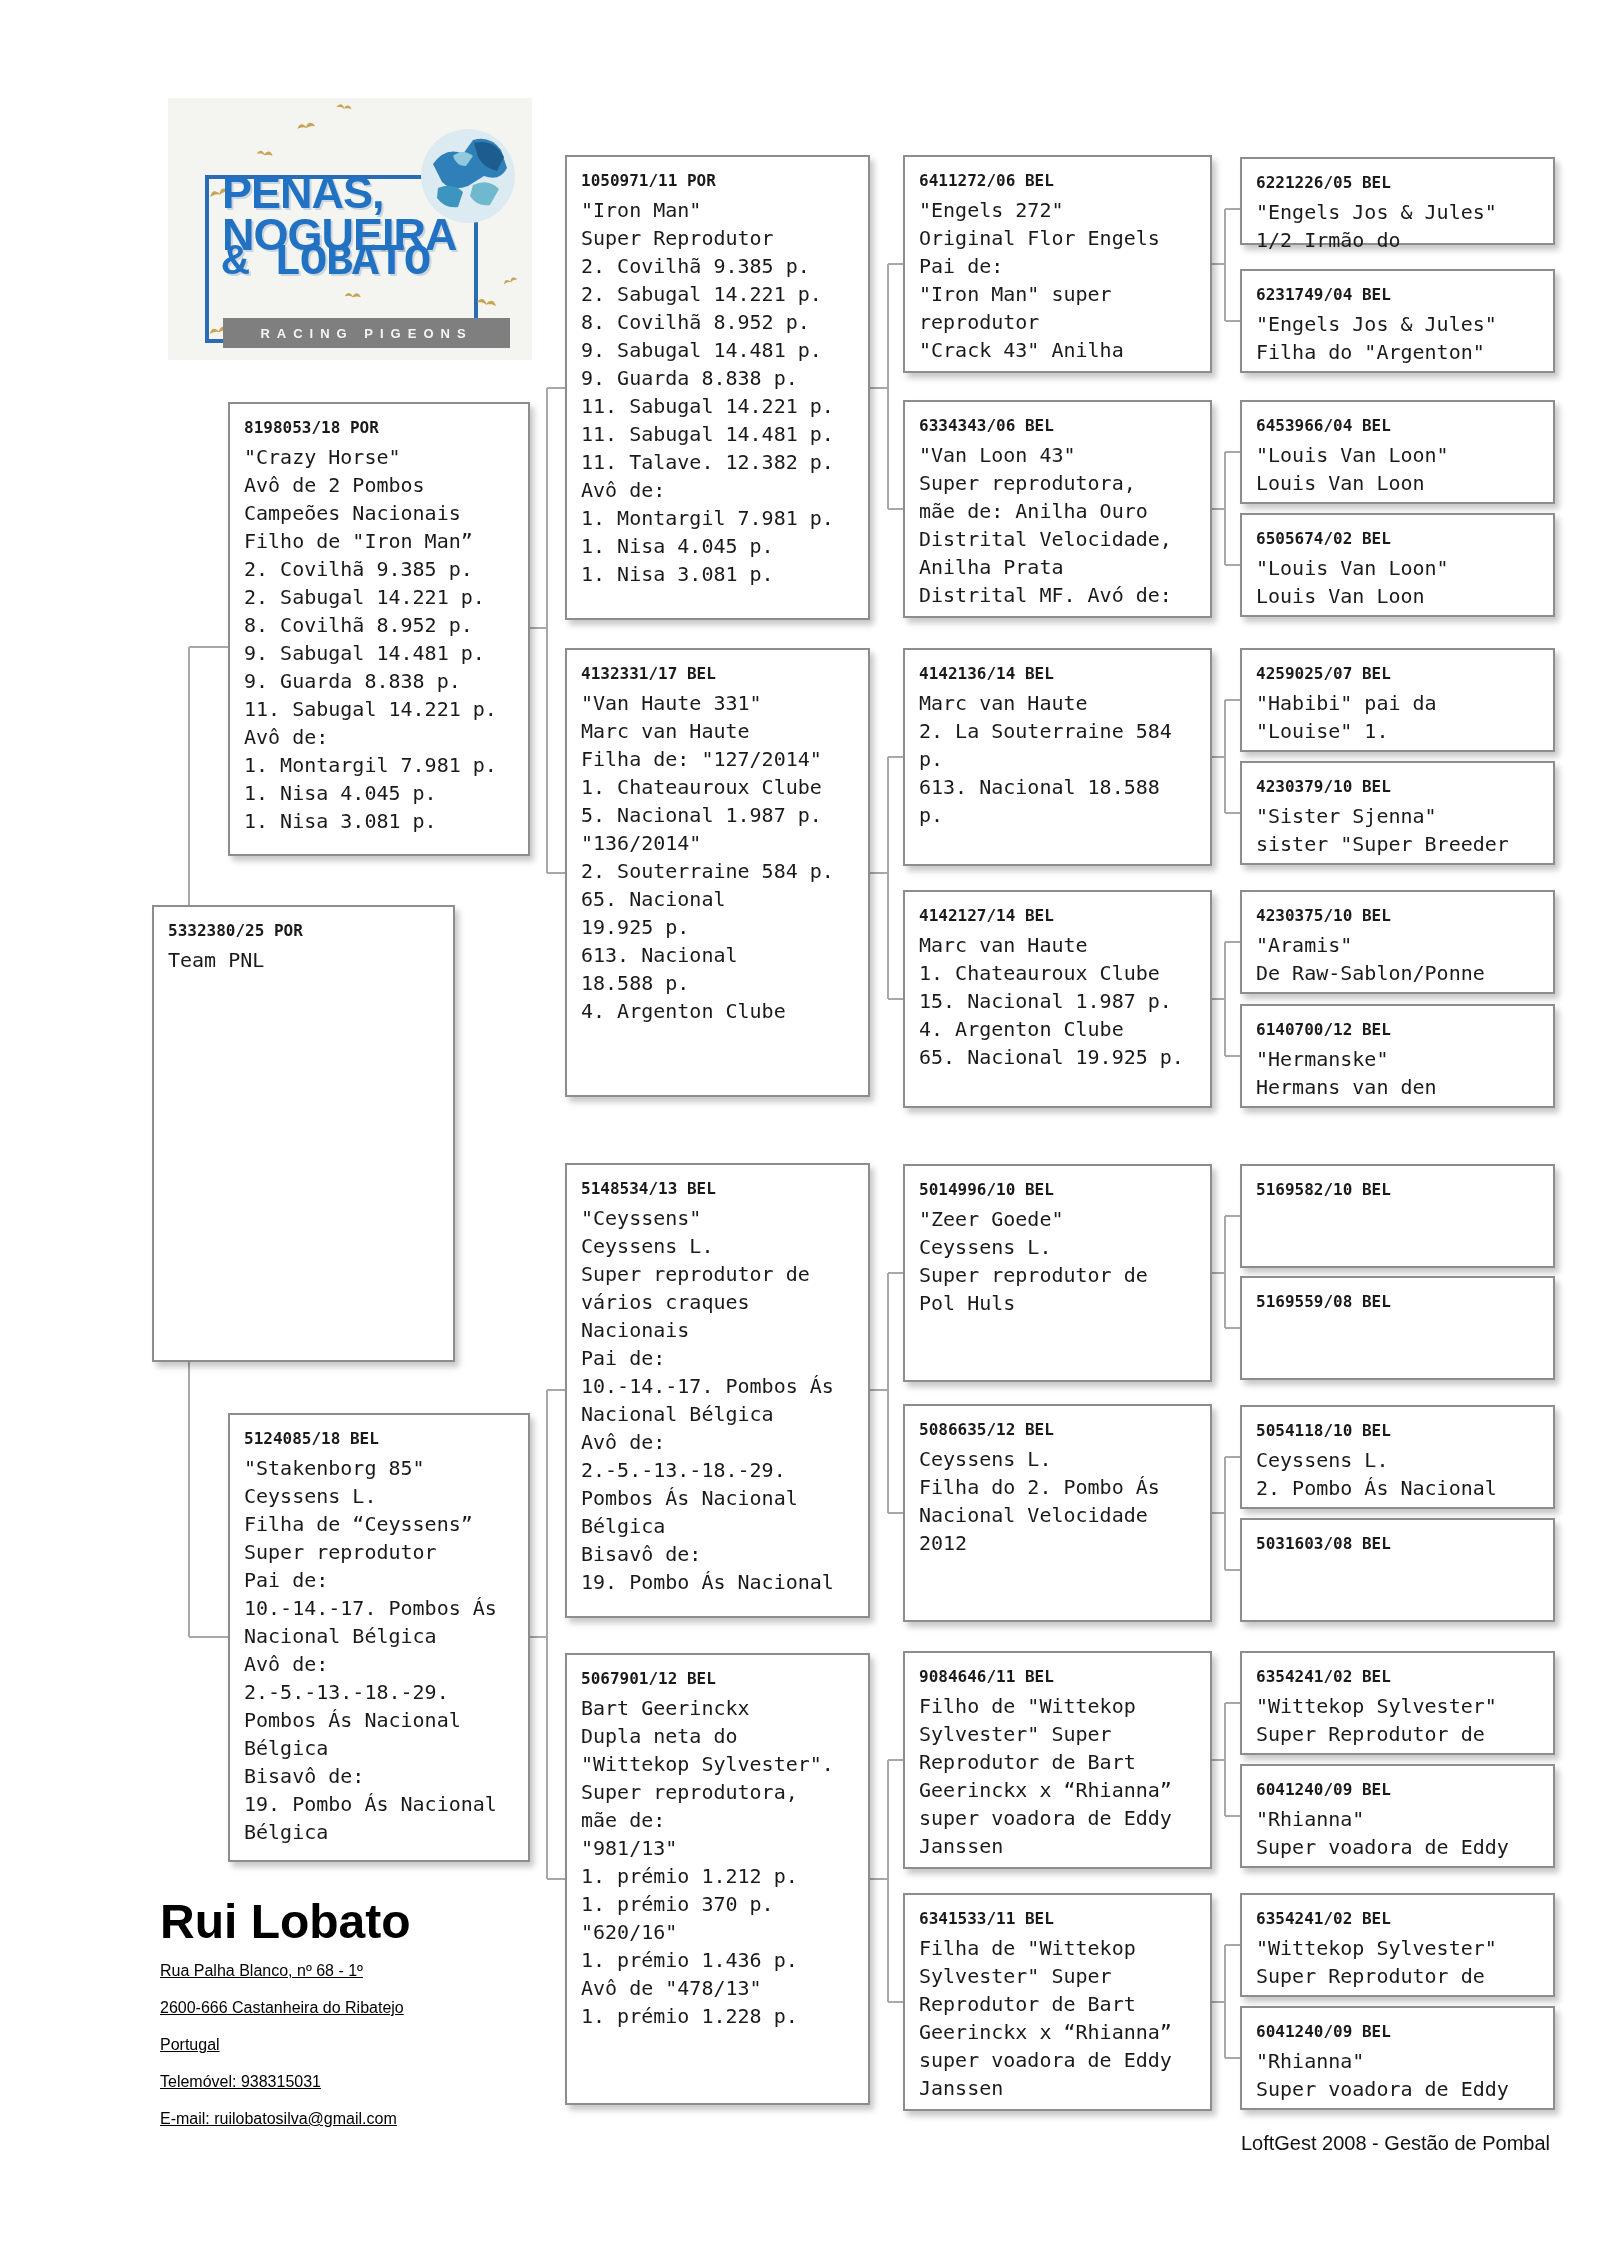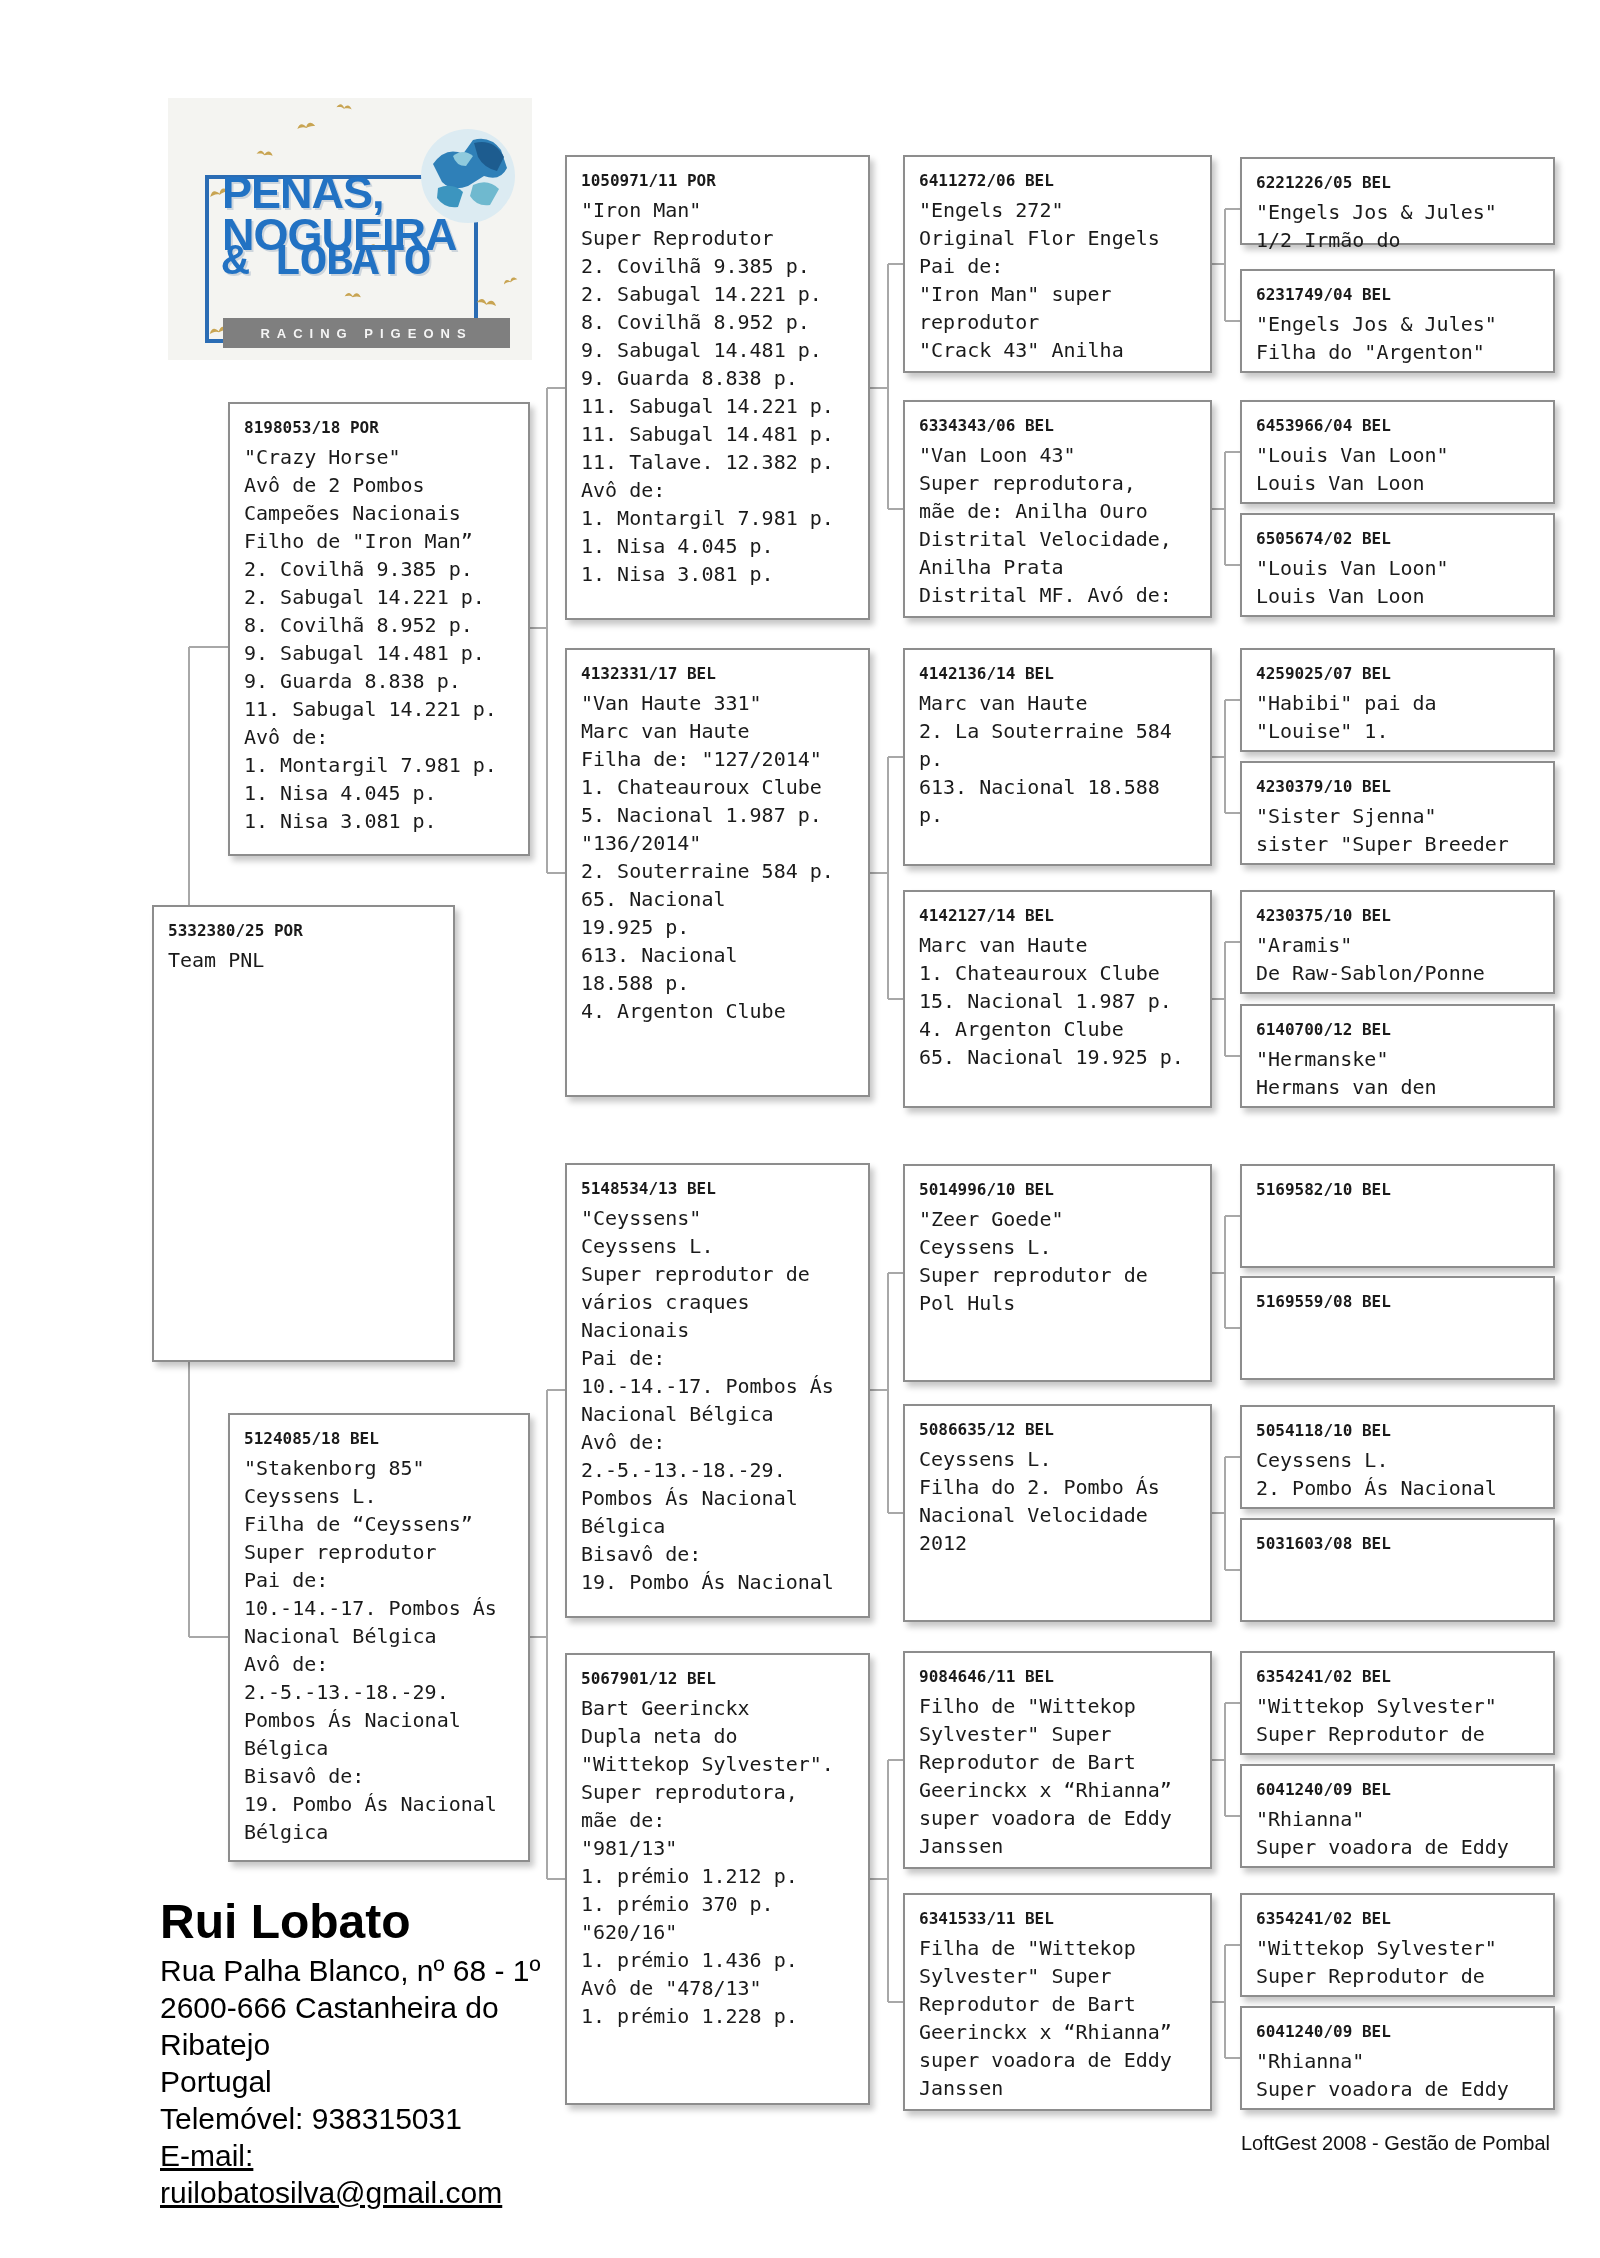--- a/index.html
+++ b/index.html
@@ -28,21 +28,21 @@
   #logo-l2{top:115px;}
   #logo-l3{top:143px;font-family:Liberation Mono, monospace;}
   #banner{position:absolute;left:55px;top:220px;width:287px;height:30px;background:#7f7f7f;
     display:flex;align-items:center;justify-content:center;
     font-family:"Liberation Sans",sans-serif;font-size:13px;font-weight:bold;color:#f5f5f5;letter-spacing:7px;white-space:nowrap;}
   #globe{position:absolute;left:250px;top:28px;width:100px;height:100px;}
   .bird{position:absolute;}
   
   #contact{position:absolute;left:160px;top:1900px;width:430px;z-index:2;font-family:"Liberation Sans",sans-serif;}
   #contact .cname{font-size:48px;font-weight:bold;line-height:44px;margin-bottom:8px;color:#000;}
-  #contact .cline{font-size:30px;line-height:37px;color:#000;}
+  #contact .cline{font-size:16px;line-height:37px;color:#000;text-decoration:underline;}
   #contact a{color:#000;text-decoration:underline;}
   
   #footer{position:absolute;left:1100px;top:2132px;width:450px;text-align:right;
     font-family:"Liberation Sans",sans-serif;font-size:20px;color:#111;z-index:2;}
 </style>
 </head>
 <body>
 
 <svg id="connectors" width="1600" height="2258">
   <path fill="none" stroke="#a8a8a8" stroke-width="2" d="

